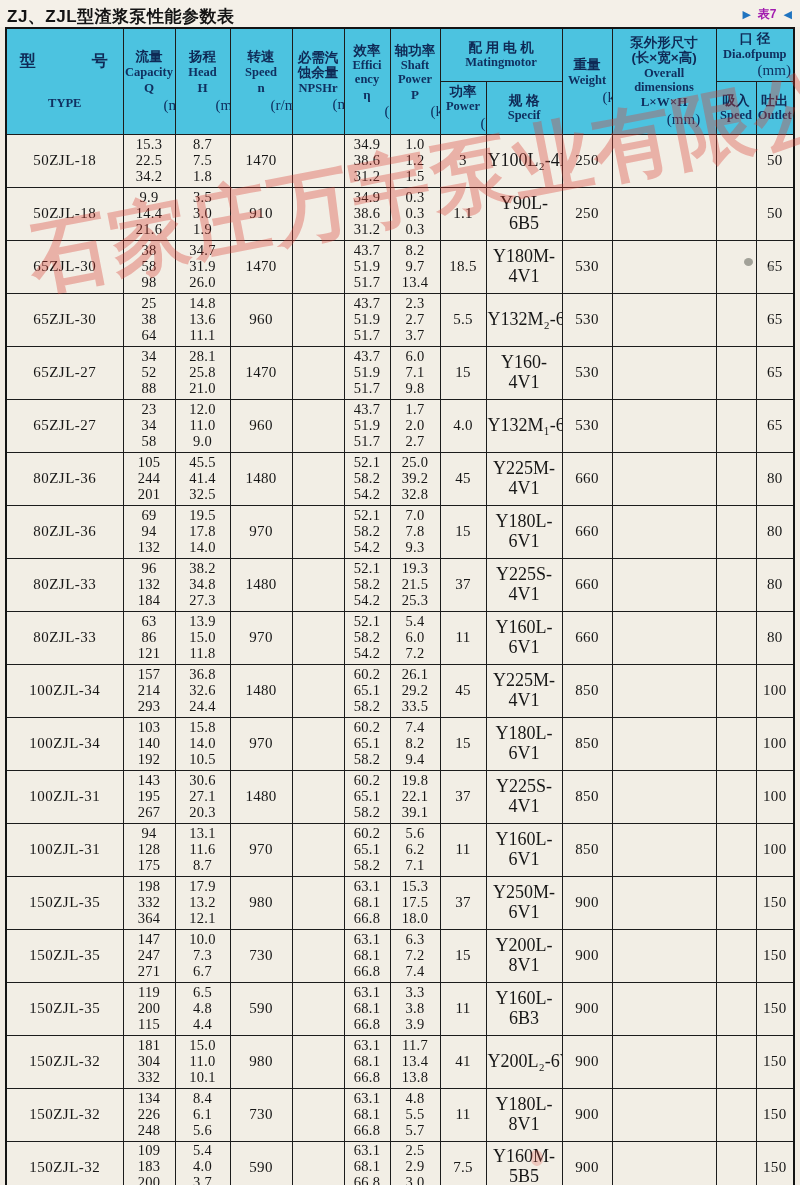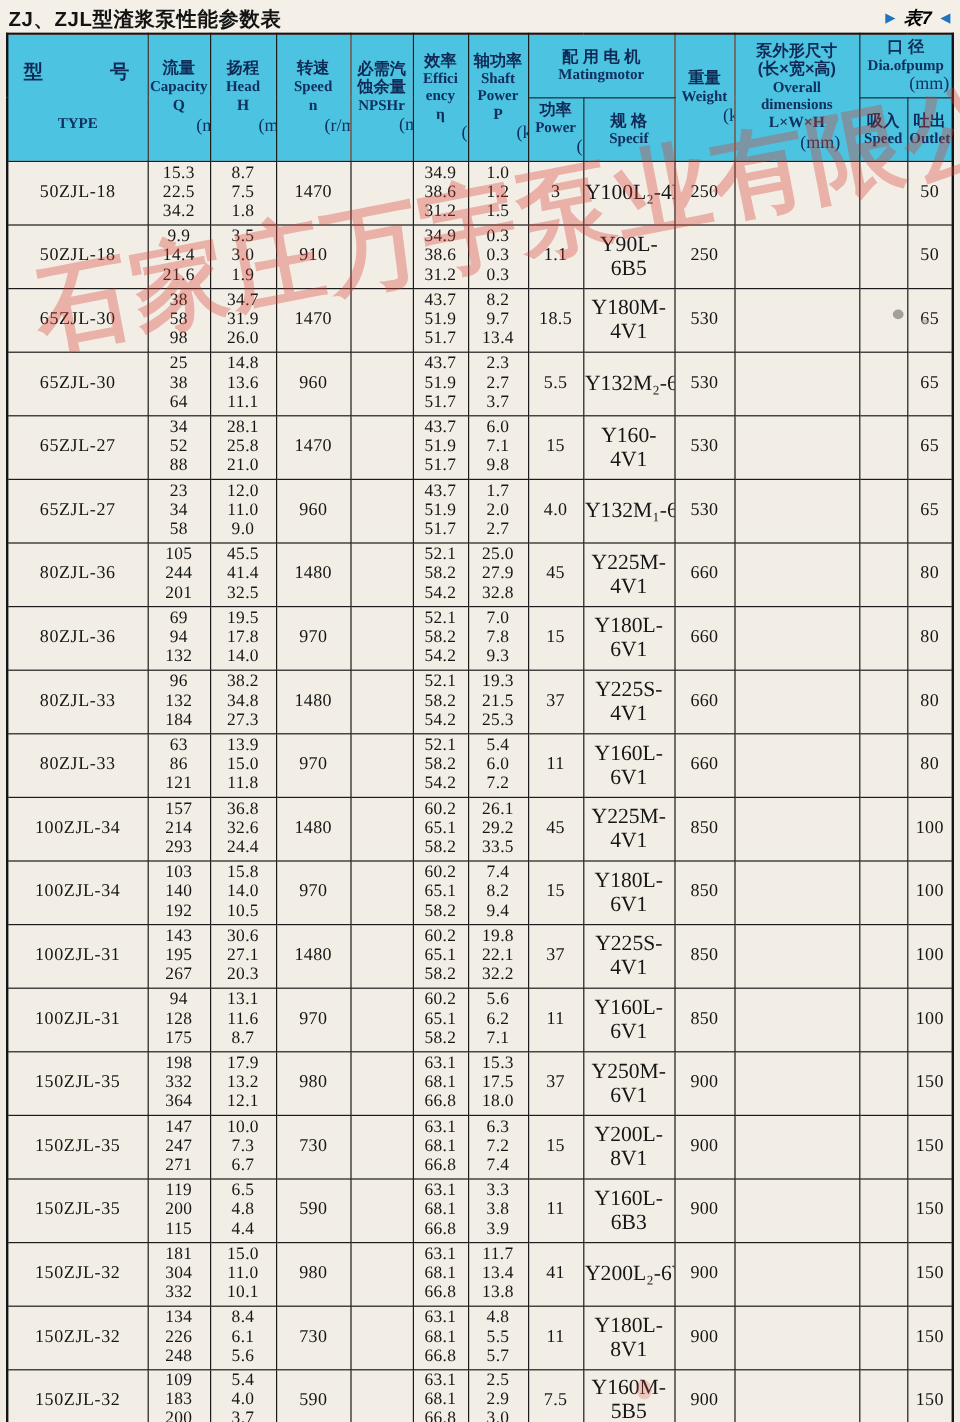--- a/index.html
+++ b/index.html
@@ -17,21 +17,21 @@
     position:relative; height:27px; padding:5px 6px 0 7px;
     display:flex; justify-content:space-between; align-items:flex-start;
     background:#f4f0e8;
   }
   .doc-title {
     font-family:"Liberation Sans", sans-serif;
     font-weight:bold; font-size:17px; color:#141414; letter-spacing:0.5px;
   }
   .table-ref-wrap { display:flex; align-items:center; gap:7px; padding-right:2px; margin-top:1px; }
   .arrow { color:#1f74c0; font-size:11px; line-height:1; }
-  .table-ref { font-family:"Liberation Sans", sans-serif; font-weight:bold; font-size:15px; color:#000000;font-style:italic; }
+  .table-ref { font-family:"Liberation Sans", sans-serif; font-weight:bold; font-size:12px; color:#a21caf; }
 
   
   table {
     border-collapse:collapse; table-layout:fixed;
     margin:0 5px; width:790px;
     background:#f2eee5;
   }
   th, td {
     border:1.6px solid #1c1c1c;
     overflow:hidden; text-align:center; vertical-align:middle;
@@ -340,21 +340,21 @@
 201</td>
       <td class="c-h">45.5
 41.4
 32.5</td>
       <td class="c-n">1480</td>
       <td class="c-npshr"></td>
       <td class="c-eff">52.1
 58.2
 54.2</td>
       <td class="c-p">25.0
-27.9
+39.2
 32.8</td>
       <td class="c-power">45</td>
       <td class="c-spec">Y225M-4V1</td>
       <td class="c-weight">660</td>
       <td class="c-dims"></td>
       <td class="c-inlet"></td>
       <td class="c-outlet">80</td>
     </tr>
         <tr>
       <td class="c-type">80ZJL-36</td>
@@ -479,21 +479,21 @@
       <td class="c-h">30.6
 27.1
 20.3</td>
       <td class="c-n">1480</td>
       <td class="c-npshr"></td>
       <td class="c-eff">60.2
 65.1
 58.2</td>
       <td class="c-p">19.8
 22.1
-32.2</td>
+39.1</td>
       <td class="c-power">37</td>
       <td class="c-spec">Y225S-4V1</td>
       <td class="c-weight">850</td>
       <td class="c-dims"></td>
       <td class="c-inlet"></td>
       <td class="c-outlet">100</td>
     </tr>
         <tr>
       <td class="c-type">100ZJL-31</td>
       <td class="c-q">94

